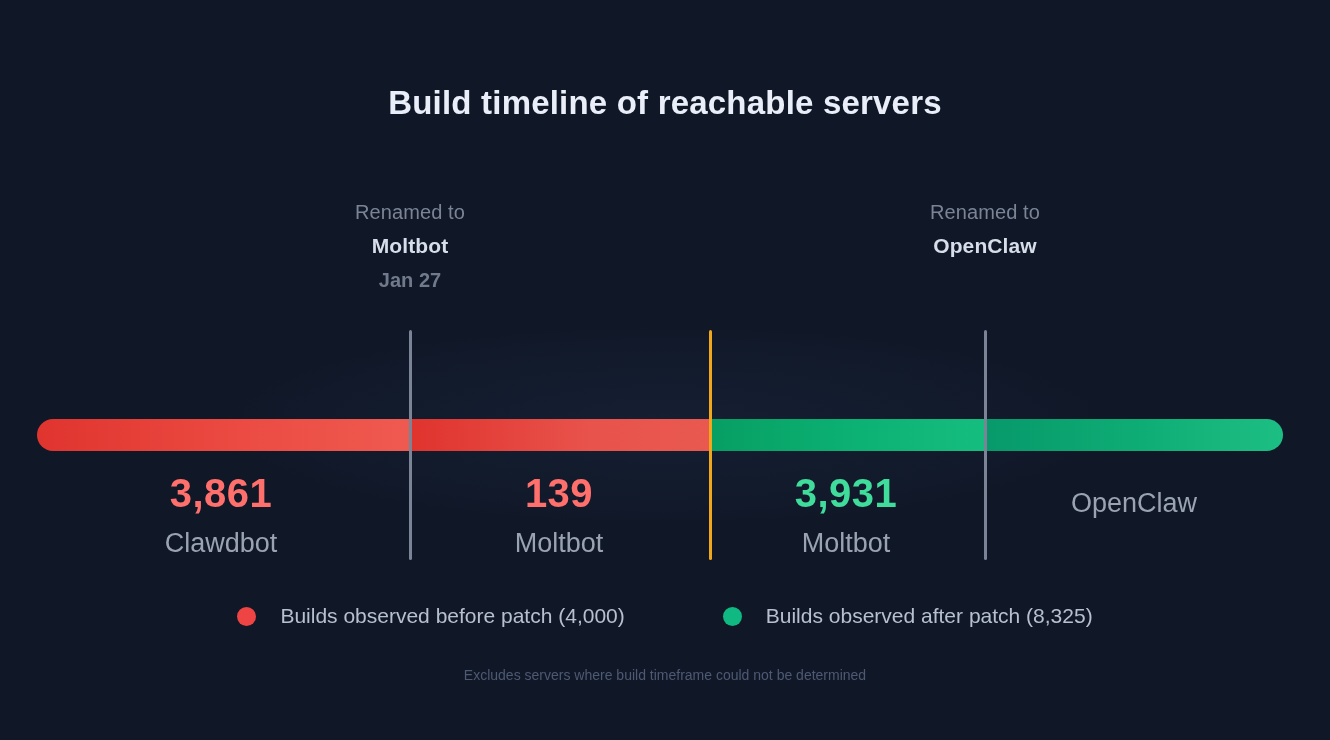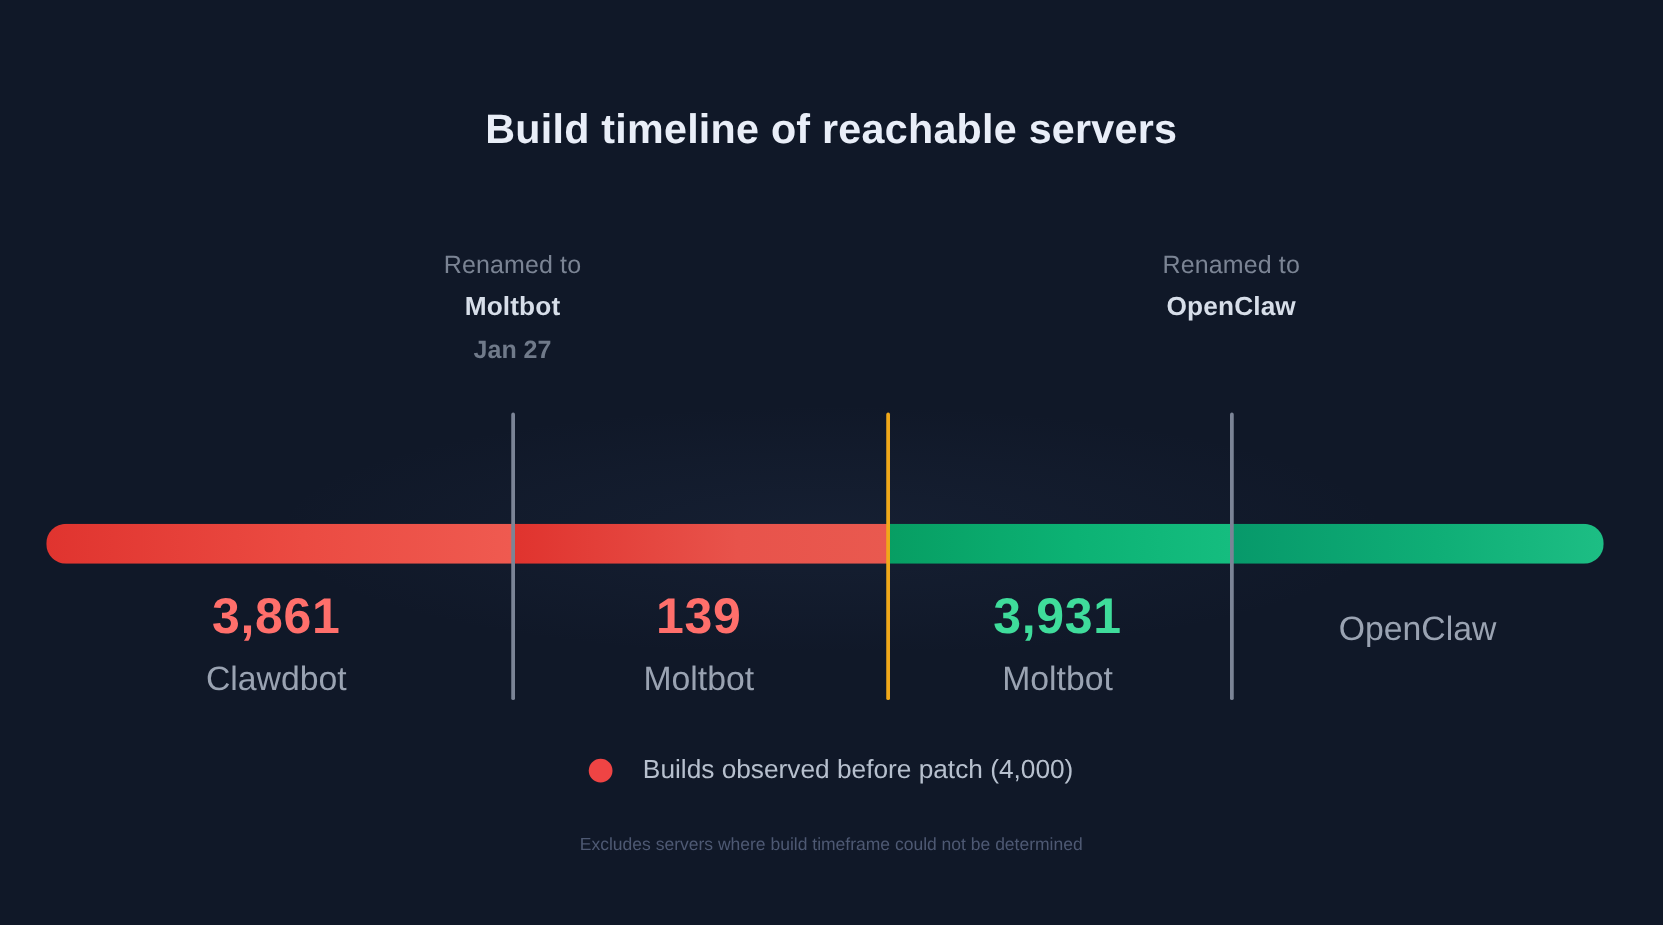--- a/index.html
+++ b/index.html
@@ -210,17 +210,21 @@
 
   <div class="value-group" style="left:1134px">
     <div class="vlabel">OpenClaw</div>
   </div>
 
   <div id="legend">
     <div class="legend-item">
       <span class="legend-dot" style="background:#ef4444"></span>
       <span>Builds observed before patch (4,000)</span>
     </div>
+    <div class="legend-item">
+      <span class="legend-dot" style="background:#10b981"></span>
+      <span>Builds observed after patch (8,325)</span>
+    </div>
   </div>
 
   <div id="footnote">Excludes servers where build timeframe could not be determined</div>
 
 </div>
 
 </body></html>

